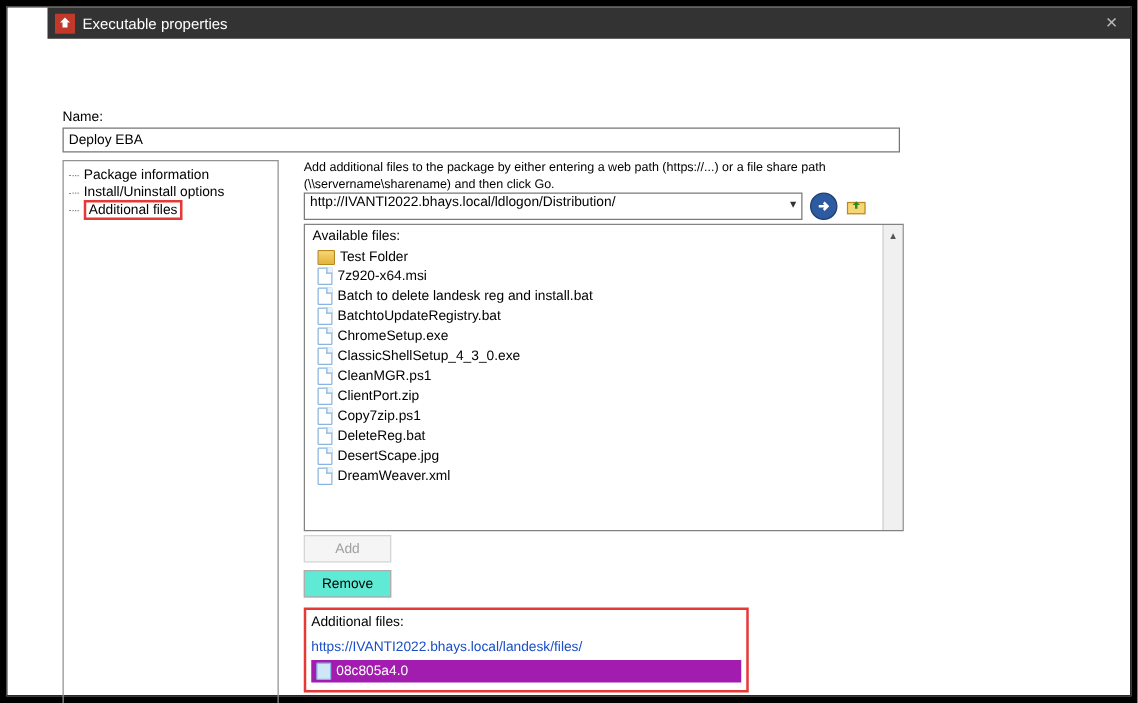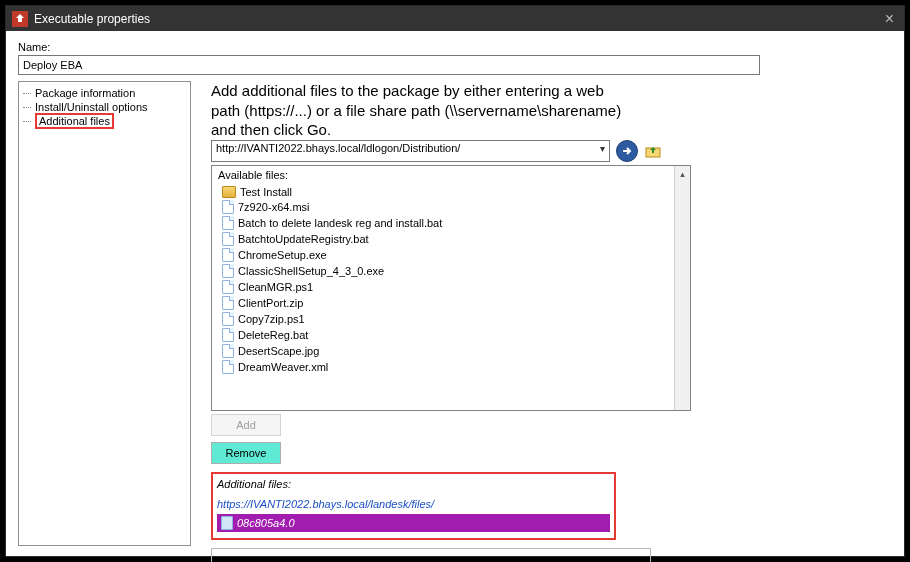--- a/index.html
+++ b/index.html
@@ -1,53 +1,53 @@
 <!DOCTYPE html>
 <html><head>
 <meta charset="utf-8">
 <style>
   * { box-sizing: border-box; margin: 0; padding: 0; font-family: "Segoe UI", Tahoma, sans-serif; }
   body { background: #000; width: 910px; height: 562px; overflow: hidden; }
-  .window { position: absolute; left: 5px; top: 5px; width: 900px; height: 552px; background: #fff; border: 1px solid #2a2a2a; }
+  .window { position: absolute; left: 5px; top: 5px; width: 900px; height: 552px; background: #fff; border: 1px solid #2a2a2a; padding-left: 32px; }
   .titlebar { height: 25px; background: #333333; color: #fff; display: flex; align-items: center; padding: 0 6px; font-size: 12px; }
   .title-icon { width: 16px; height: 16px; background: #c0392b; margin-right: 6px; display: flex; align-items: center; justify-content: center; }
   .title-icon svg { width: 12px; height: 12px; }
   .titlebar-text { flex: 1; }
   .close-x { color: #bbb; font-size: 16px; cursor: pointer; padding: 0 4px; }
   .body { padding: 10px 12px 0 12px; height: calc(100% - 25px); }
-  .name-row { margin-bottom: 6px; }
+  .name-row { margin-bottom: 6px; margin-top: 47px; }
   .name-label { font-size: 11px; color: #000; display: block; margin-bottom: 2px; }
-  .name-input { width: 742px; height: 20px; font-size: 11px; padding: 2px 4px; border: 1px solid #767676; }
+  .name-input { width: 670px; height: 20px; font-size: 11px; padding: 2px 4px; border: 1px solid #767676; }
   .columns { display: flex; height: calc(100% - 50px); gap: 20px; margin-top: 4px; border-top: 0; }
   .left-pane { width: 173px; border: 1px solid #919191; padding: 4px 2px; font-size: 11px; }
   .tree-node { padding: 1px 0 1px 14px; position: relative; white-space: nowrap; }
   .tree-node::before { content: ""; position: absolute; left: 2px; top: 50%; width: 8px; height: 0; border-top: 1px dotted #888; }
   .tree-node.selected span { border: 2px solid #e53935; padding: 0 2px; }
   .right-pane { flex: 1; position: relative; }
-  .instr { font-size: 15px; line-height: 1.3; color: #000; }
+  .instr { font-size: 10px; line-height: 1.3; color: #000; }
   .path-row { display: flex; align-items: center; gap: 6px; }
   .path-select { flex: 0 0 399px; height: 22px; font-size: 11px; border: 1px solid #7a7a7a; padding: 1px 20px 1px 4px; background: #fff; position: relative; }
   .path-select::after { content: "▾"; position: absolute; right: 4px; top: 2px; font-size: 10px; color: #333; }
   .go-btn { width: 22px; height: 22px; border-radius: 50%; background: #2d5aa0; display: flex; align-items: center; justify-content: center; border: 1px solid #1b3d70; }
   .go-btn svg { width: 12px; height: 12px; fill: #fff; }
   .up-btn { width: 18px; height: 18px; display: flex; align-items:center; justify-content:center; }
   .up-btn svg { width:16px; height:16px; }
   .file-list { margin-top: 3px; width: 480px; height: 246px; border: 1px solid #828282; font-size: 11px; overflow: hidden; position: relative; }
   .file-list-title { padding: 3px 6px 4px 6px; }
   .file-list-items { height: calc(100% - 22px); overflow: hidden; border-top: 0; }
   .file-item { display: flex; align-items: center; gap: 4px; padding: 1px 6px 1px 10px; }
   .folder-ico { width: 14px; height: 12px; background: linear-gradient(#f7d774,#e3b23c); border: 1px solid #b88a1b; border-radius: 1px; }
   .file-ico { width: 12px; height: 14px; background: #fff; border: 1px solid #8bb5e0; border-radius: 1px; position: relative; }
   .file-ico::before { content:""; position:absolute; right:-1px; top:-1px; width:4px; height:4px; background:#eaf3fb; border-left:1px solid #8bb5e0; border-bottom:1px solid #8bb5e0; }
   .scroll-col { position: absolute; right: 0; top: 0; bottom: 0; width: 16px; background: #f0f0f0; border-left: 1px solid #d0d0d0; }
   .scroll-up { position: absolute; top: 0; left: 0; right: 0; height: 16px; display:flex;align-items:center;justify-content:center;font-size:9px;color:#555; }
   .btn-row { margin-top: 3px; display: flex; gap: 6px; flex-direction: column; }
   .btn { width: 70px; height: 22px; font-size: 11px; background: #5eead4; border: 1px solid #adadad; text-align: center; line-height: 20px; }
   .btn.disabled { color: #a0a0a0; background: #f5f5f5; border-color: #d4d4d4; }
-  .addl-box { margin-top: 8px; width: 405px; border: 2px solid #e53935; padding: 4px 4px 6px 4px; font-size: 11px; font-style: italic; }
+  .addl-box { margin-top: 8px; width: 356px; border: 2px solid #e53935; padding: 4px 4px 6px 4px; font-size: 11px; }
   .addl-label { margin-bottom: 6px; }
   .addl-url { text-align: left; color: #1a4ec8; padding: 2px 0 4px 0; }
   .addl-item { background: #a21caf; color: #fff; display: flex; align-items: center; gap: 4px; padding: 2px 4px; }
   .addl-item-ico { width: 12px; height: 14px; background: #cfe5f8; border: 1px solid #8bb5e0; border-radius: 1px; }
   .spacer-box { margin-top: 8px; width: 440px; height: 18px; border: 0.5px solid #b8b8b8; }
 </style>
 </head>
 <body>
 
 <div class="window">
@@ -91,21 +91,21 @@
               <path d="M8 4 L11 7 L9 7 L9 10 L7 10 L7 7 L5 7 Z" fill="#2e8b2e"></path>
             </svg>
           </div>
         </div>
 
         <div class="file-list">
           <div class="file-list-title">Available files:</div>
           <div class="file-list-items" id="avail-items">
               <div class="file-item">
                 <div class="folder-ico"></div>
-                <span>Test Install</span>
+                <span>Test Folder</span>
               </div>
               <div class="file-item">
                 <div class="file-ico"></div>
                 <span>7z920-x64.msi</span>
               </div>
               <div class="file-item">
                 <div class="file-ico"></div>
                 <span>Batch to delete landesk reg and install.bat</span>
               </div>
               <div class="file-item">

